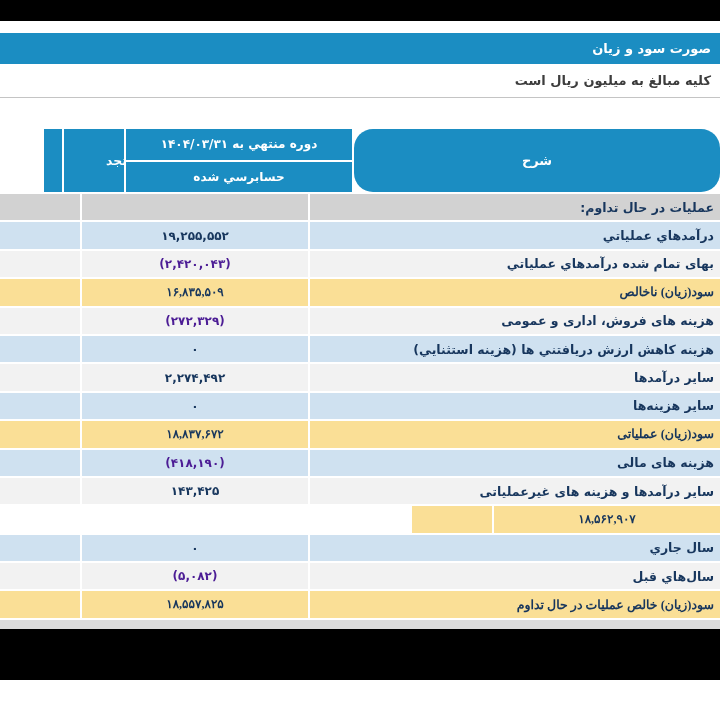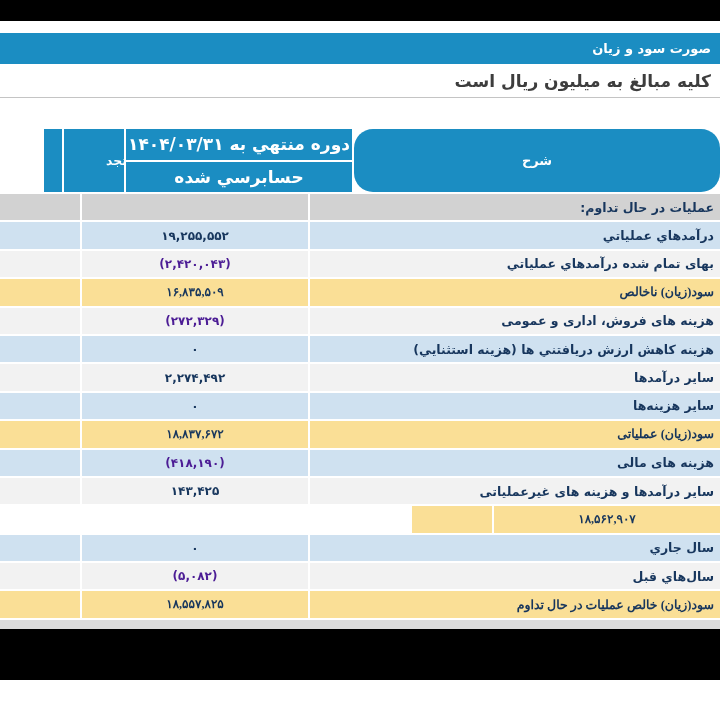--- a/index.html
+++ b/index.html
@@ -13,36 +13,36 @@
   .black-bar-top { height:21px; background:#000000; }
   .spacer-top { height:12px; background:#ffffff; }
   .title-bar {
     height:31px; background:#1b8dc2; color:#ffffff;
     display:flex; align-items:center; padding:0 9px;
     font-weight:bold; font-size:13px;
   }
   .subtitle-row {
     height:34px; background:#ffffff; border-bottom:1px solid #c4c4c4;
     display:flex; align-items:center; padding:0 9px;
-    font-weight:bold; font-size:17px; color:#3d3d3d;
+    font-weight:bold; font-size:13px; color:#3d3d3d;
   }
   .spacer-mid { height:31px; background:#ffffff; }
 
   .fin-table { background:#ffffff; }
   .thead { display:flex; gap:2px; height:63px; }
   .th-desc {
     flex:1; background:#1b8dc2; color:#ffffff;
     display:flex; align-items:center; justify-content:center;
     font-weight:bold; font-size:13px;border-radius:19px;
   }
   .th-period-col { width:226px; display:flex; flex-direction:column; gap:2px; }
   .th-period-col > div {
     flex:1; background:#1b8dc2; color:#ffffff;
     display:flex; align-items:center; justify-content:center;
-    font-weight:bold; font-size:17px;
+    font-weight:bold; font-size:12px;
   }
   .th-stub { width:80px; display:flex; flex-direction:row; gap:2px;margin-left:44px; }
   .th-stub > div { flex:1; background:#1b8dc2; color:#ffffff; overflow:hidden; }
   .th-restated {
     display:flex; align-items:center; justify-content:flex-end;
     padding-left:42px; font-weight:bold; font-size:12.5px; white-space:nowrap;
   }
 
   .tbody { display:flex; flex-direction:column; gap:2px; margin-top:2px;border-radius:13px; }
   .row { display:flex; gap:2px; height:26.4px; }

